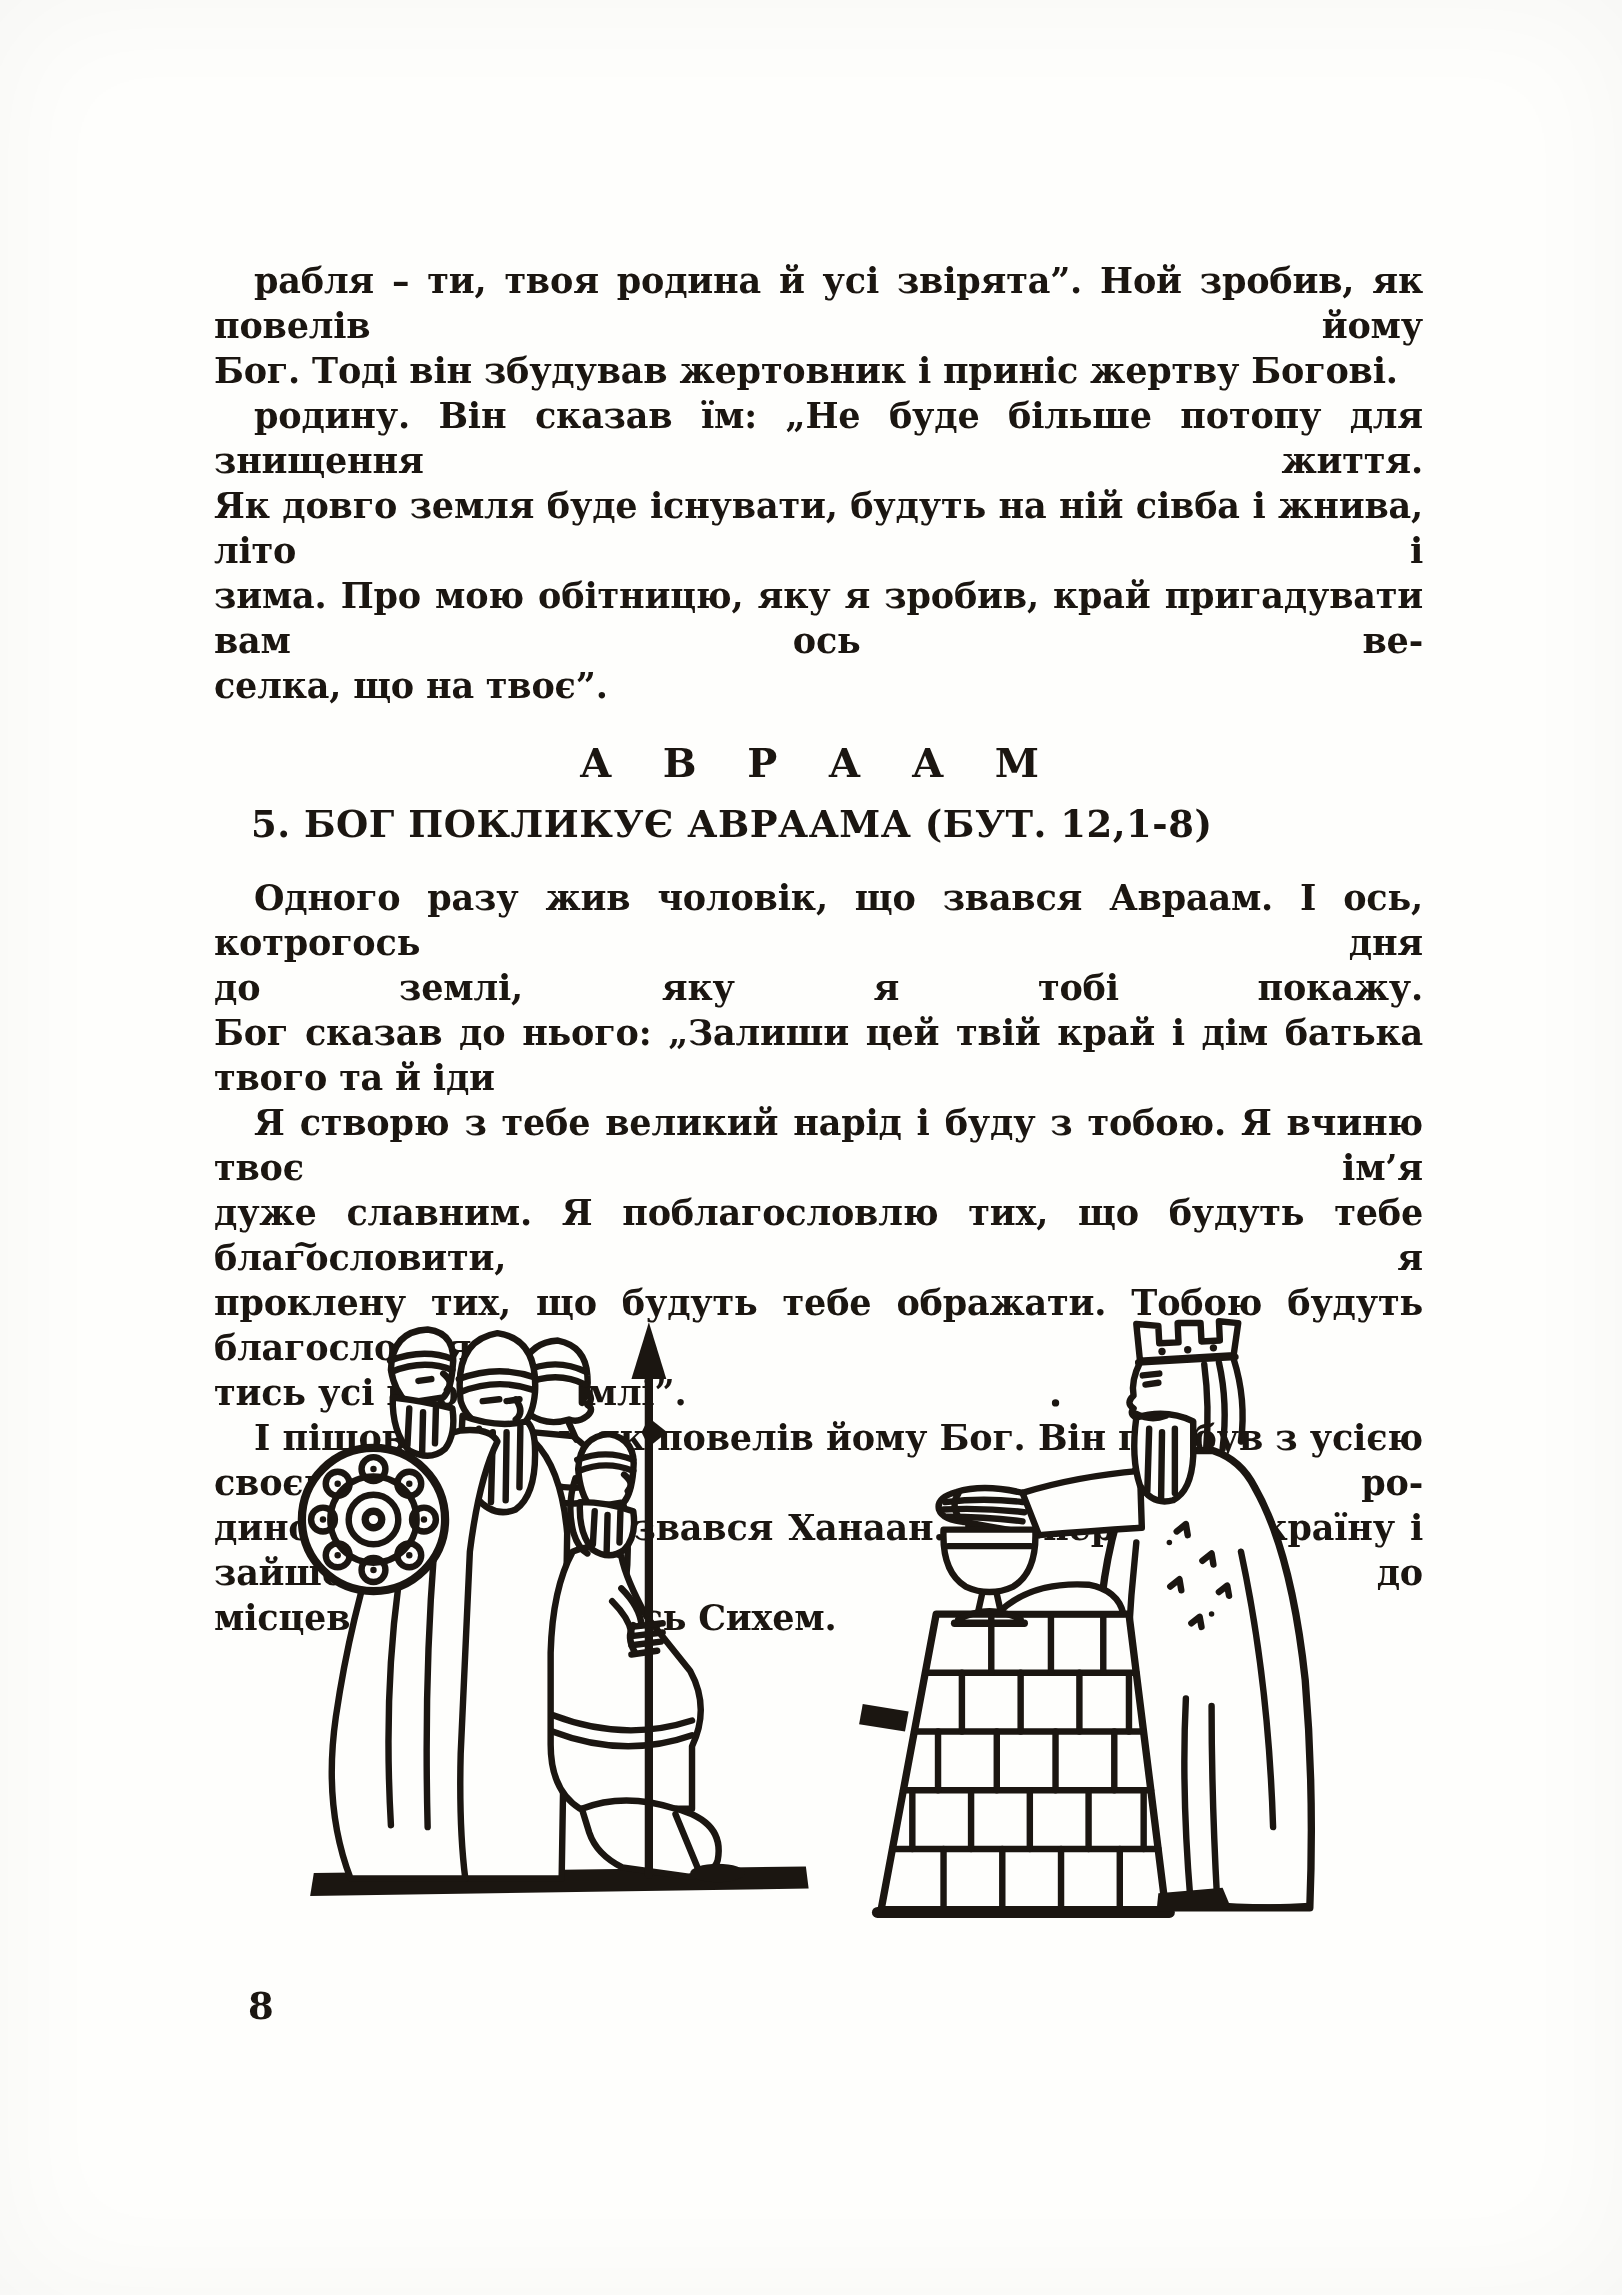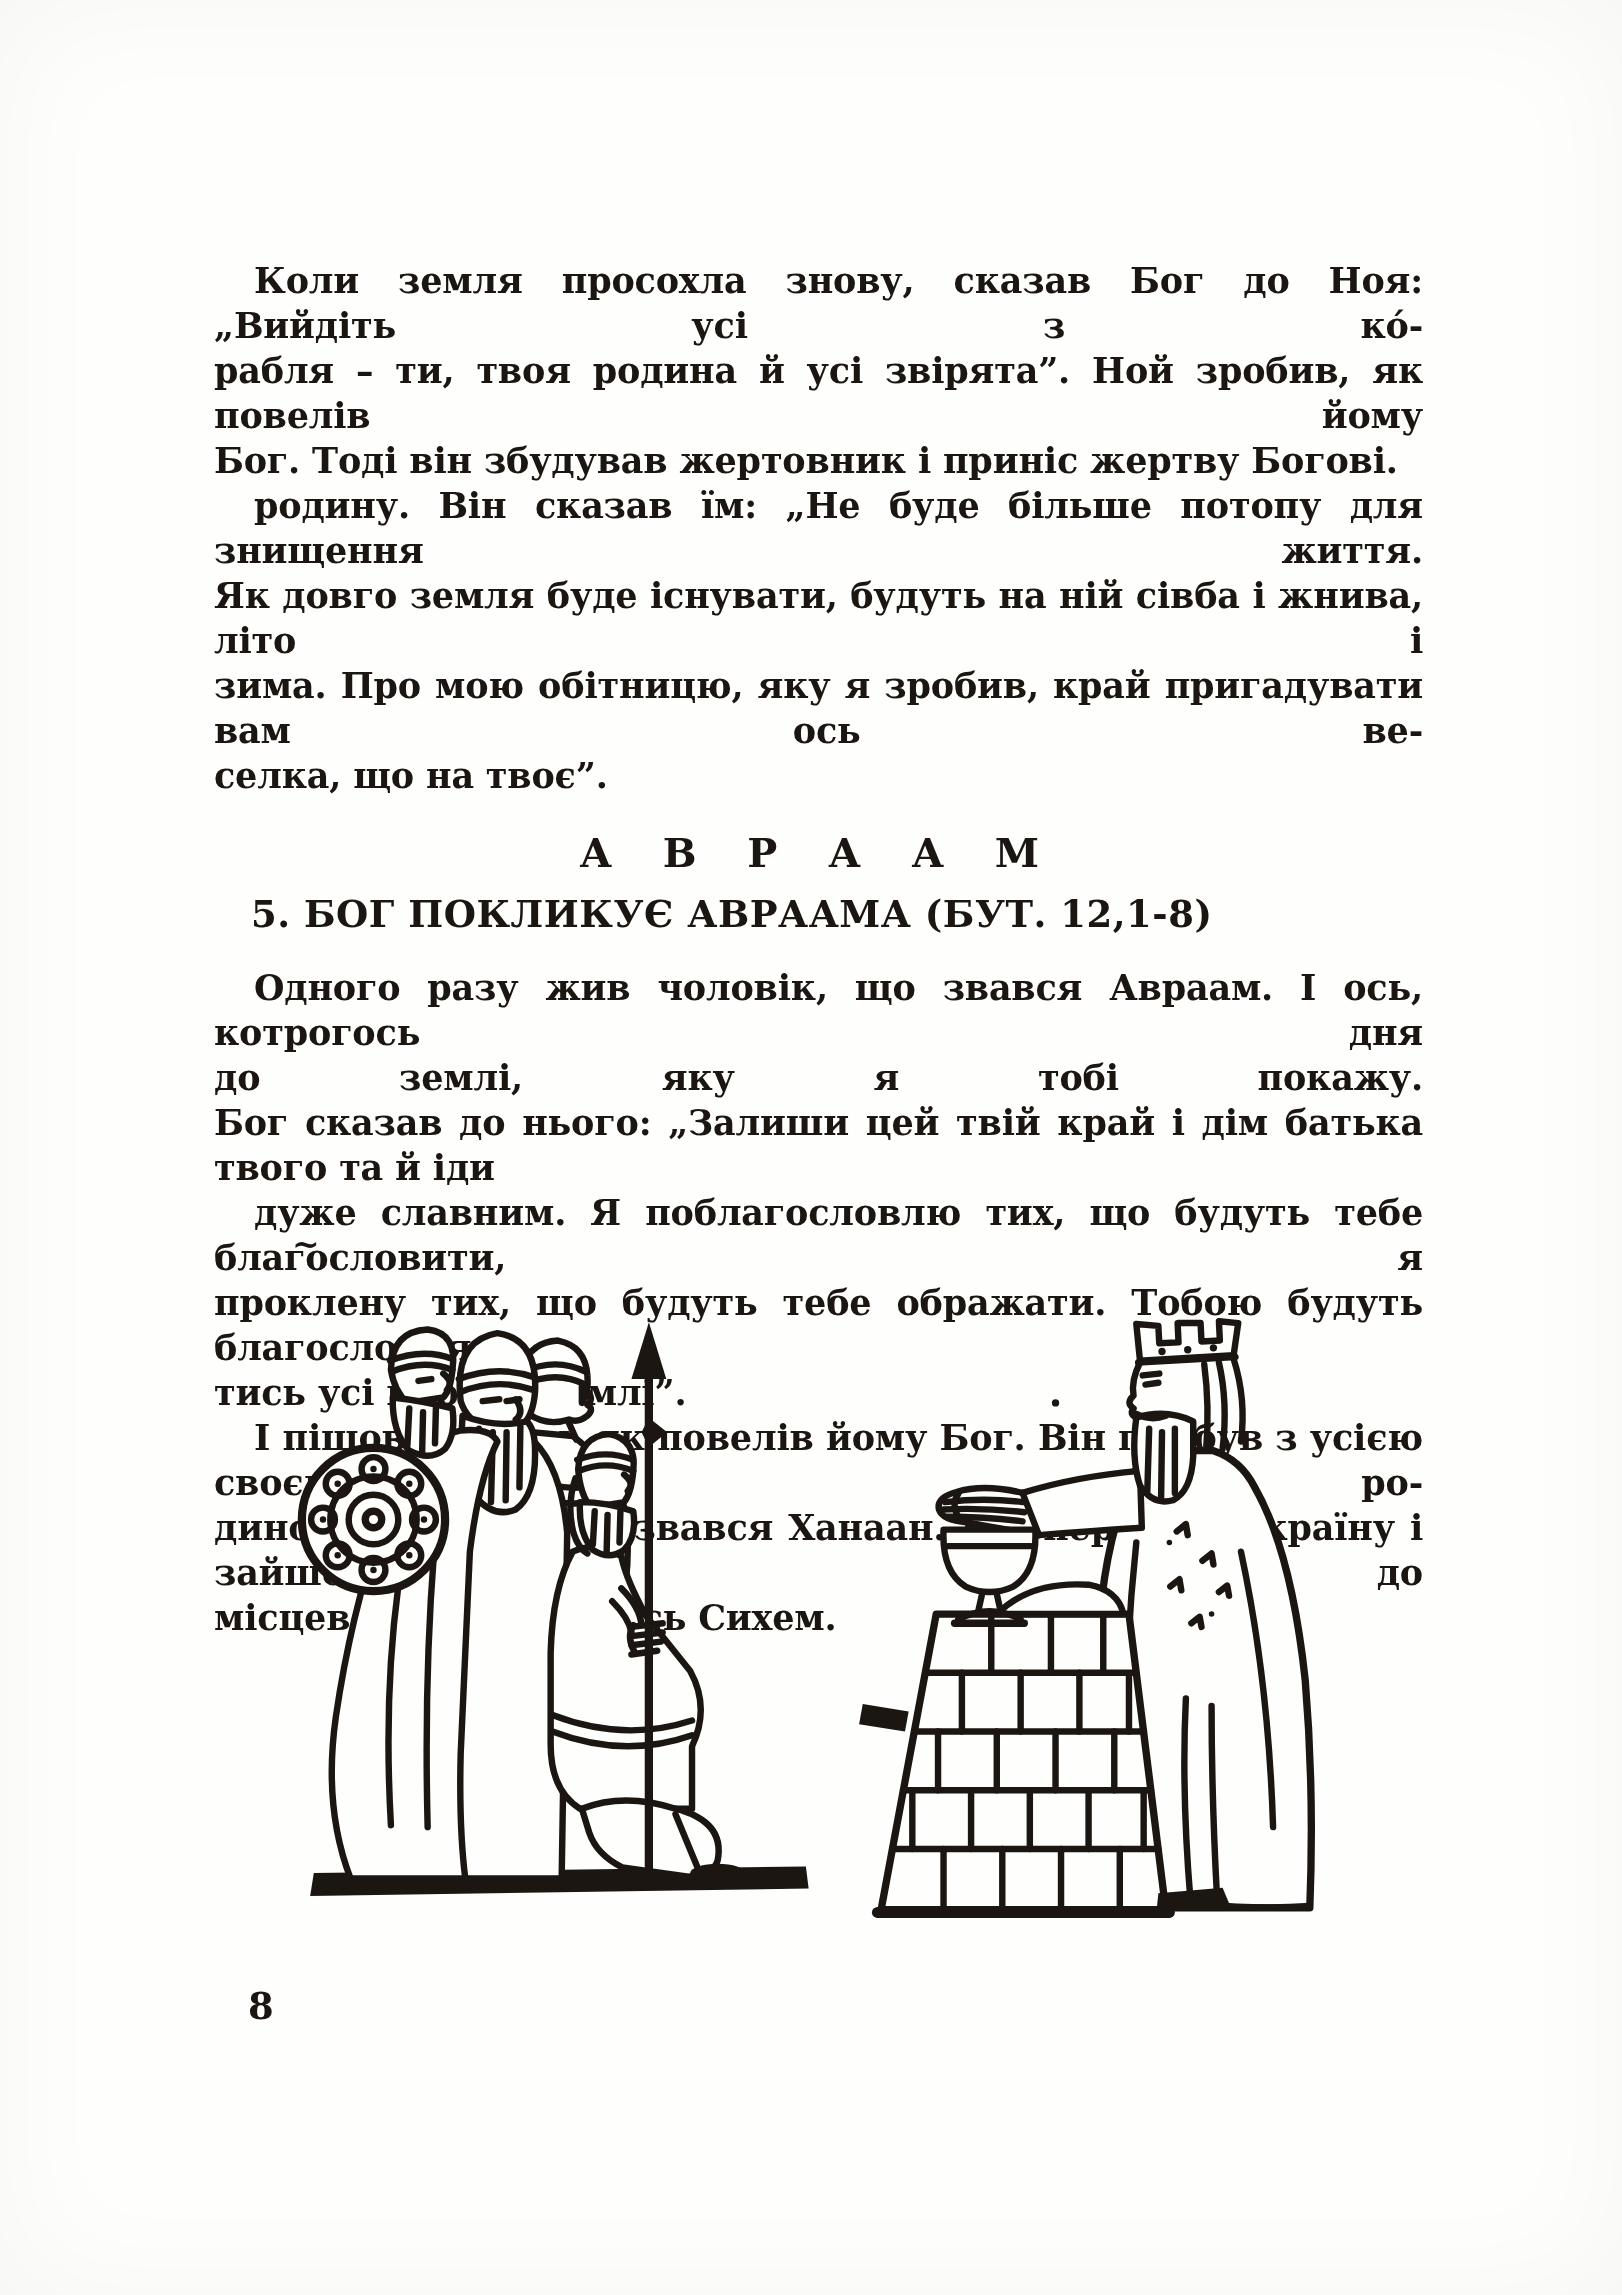--- a/index.html
+++ b/index.html
@@ -26,38 +26,38 @@
   .figure{position:absolute;left:211px;top:1311px;width:1175px;height:608px;}
   .figure svg{display:block;width:100%;height:100%;}
 </style>
 </head>
 <body>
 
 <div class="sheet">
 
   <div class="text-block">
     <div class="para">
-        <div class="line">Коли земля просохла знову, сказав Бог до Ноя: „Вийдіть усі з ко́-</div>
         <div class="line">рабля – ти, твоя родина й усі звірята”. Ной зробив, як повелів йому</div>
         <div class="line">Бог. Тоді він збудував жертовник і приніс жертву Богові.</div>
       </div>
     <div class="para">
         <div class="line">родину. Він сказав їм: „Не буде більше потопу для знищення життя.</div>
         <div class="line">Як довго земля буде існувати, будуть на ній сівба і жнива, літо і</div>
         <div class="line">зима. Про мою обітницю, яку я зробив, край пригадувати вам ось ве-</div>
         <div class="line">селка, що на твоє”.</div>
       </div>
     <div class="heading">А В Р А А М</div>
     <div class="section-title">5. БОГ ПОКЛИКУЄ АВРААМА (БУТ. 12,1-8)</div>
     <div class="para p3">
         <div class="line">Одного разу жив чоловік, що звався Авраам. І ось, котрогось дня</div>
         <div class="line">до землі, яку я тобі покажу.</div>
         <div class="line">Бог сказав до нього: „Залиши цей твій край і дім батька твого та й іди</div>
       </div>
     <div class="para">
+        <div class="line">Я створю з тебе великий нарід і буду з тобою. Я вчиню твоє ім’я</div>
         <div class="line">дуже славним. Я поблагословлю тих, що будуть тебе благословити, я</div>
         <div class="line">проклену тих, що будуть тебе ображати. Тобою будуть благословля-</div>
         <div class="line">тись усі народи землі”.</div>
       </div>
     <div class="para">
         <div class="line">І пішов Авраам, як повелів йому Бог. Він прибув з усією своєю ро-</div>
         <div class="line">диною до краю, що звався Ханаан. Він перейшов країну і зайшов до</div>
         <div class="line">місцевості, що звалась Сихем.</div>
       </div>
   </div>

